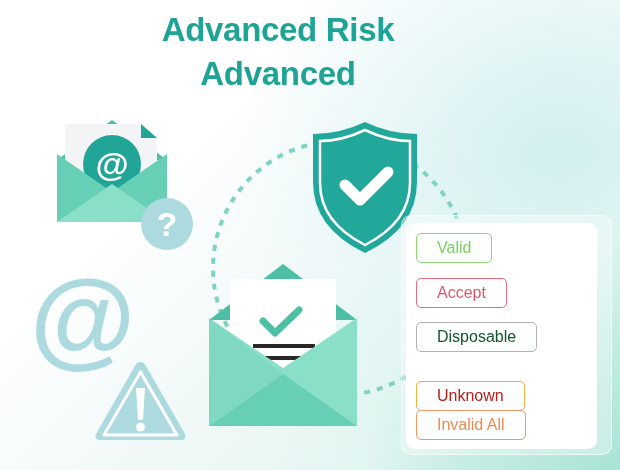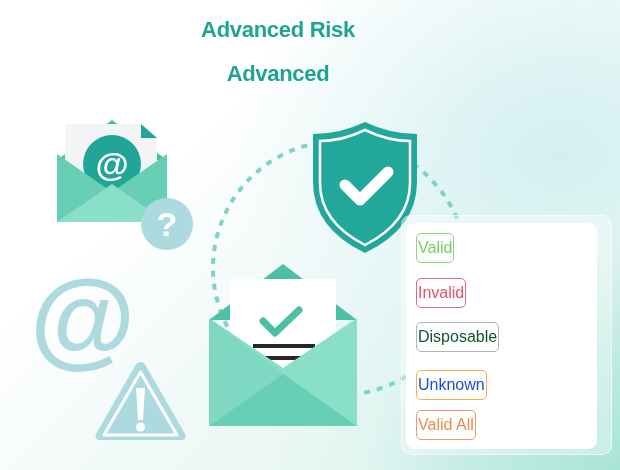--- a/index.html
+++ b/index.html
@@ -12,21 +12,21 @@
         radial-gradient(ellipse 360px 300px at 560px 160px, #d2eff0 0%, rgba(230,246,247,0.6) 55%, rgba(255,255,255,0) 90%),
         linear-gradient(135deg, #ffffff 0%, #ffffff 30%, #f0f9f8 55%, #dff4ef 100%);
     }
     .title {
       position: absolute;
       left: 0; top: 8px;
       width: 556px;
       text-align: center;
       color: #1fa395;
       font-weight: 700;
-      font-size: 22px;
+      font-size: 33px;
       line-height: 44px;
       letter-spacing: -0.3px;
     }
     .title span { display: block; }
     .abs { position: absolute; }
     svg { display: block; }
 
     .card-outer {
       position: absolute;
       left: 401px; top: 215px;
@@ -39,21 +39,21 @@
       position: absolute;
       left: 406px; top: 223px;
       width: 191px; height: 226px;
       border-radius: 9px;
       background: #ffffff;
     }
     .badge {
       position: absolute;
       left: 416px;
       height: 30px;
-      padding: 0 1px;
+      padding: 0 20px;
       border: 1.5px solid;
       border-radius: 5px;
       font-size: 16px;
       line-height: 27px;
       background: #fcfffd;
       white-space: nowrap;
     }
   </style>
 </head>
 <body>
@@ -124,23 +124,23 @@
   </svg>
 </div>
 
 <div class="card-outer"></div>
 <div class="card-inner"></div>
 
 <div class="badge" style="top:233px;color:#7ccf5f;border-color:#8fd676;">
   <span>Valid</span>
 </div>
 <div class="badge" style="top:278px;color:#e0556b;border-color:#e46a7d;">
-  <span>Invalid</span>
+  <span>Accept</span>
 </div>
 <div class="badge" style="top:322px;color:#14532d;border-color:#b3b3b3;">
   <span>Disposable</span>
 </div>
-<div class="badge" style="top:370px;color:#1d4ed8;border-color:#f6ae3f;">
+<div class="badge" style="top:381px;color:#b91c1c;border-color:#f6ae3f;">
   <span>Unknown</span>
 </div>
 <div class="badge" style="top:410px;color:#f08a52;border-color:#f29866;">
-  <span>Valid All</span>
+  <span>Invalid All</span>
 </div>
 
 </body></html>

